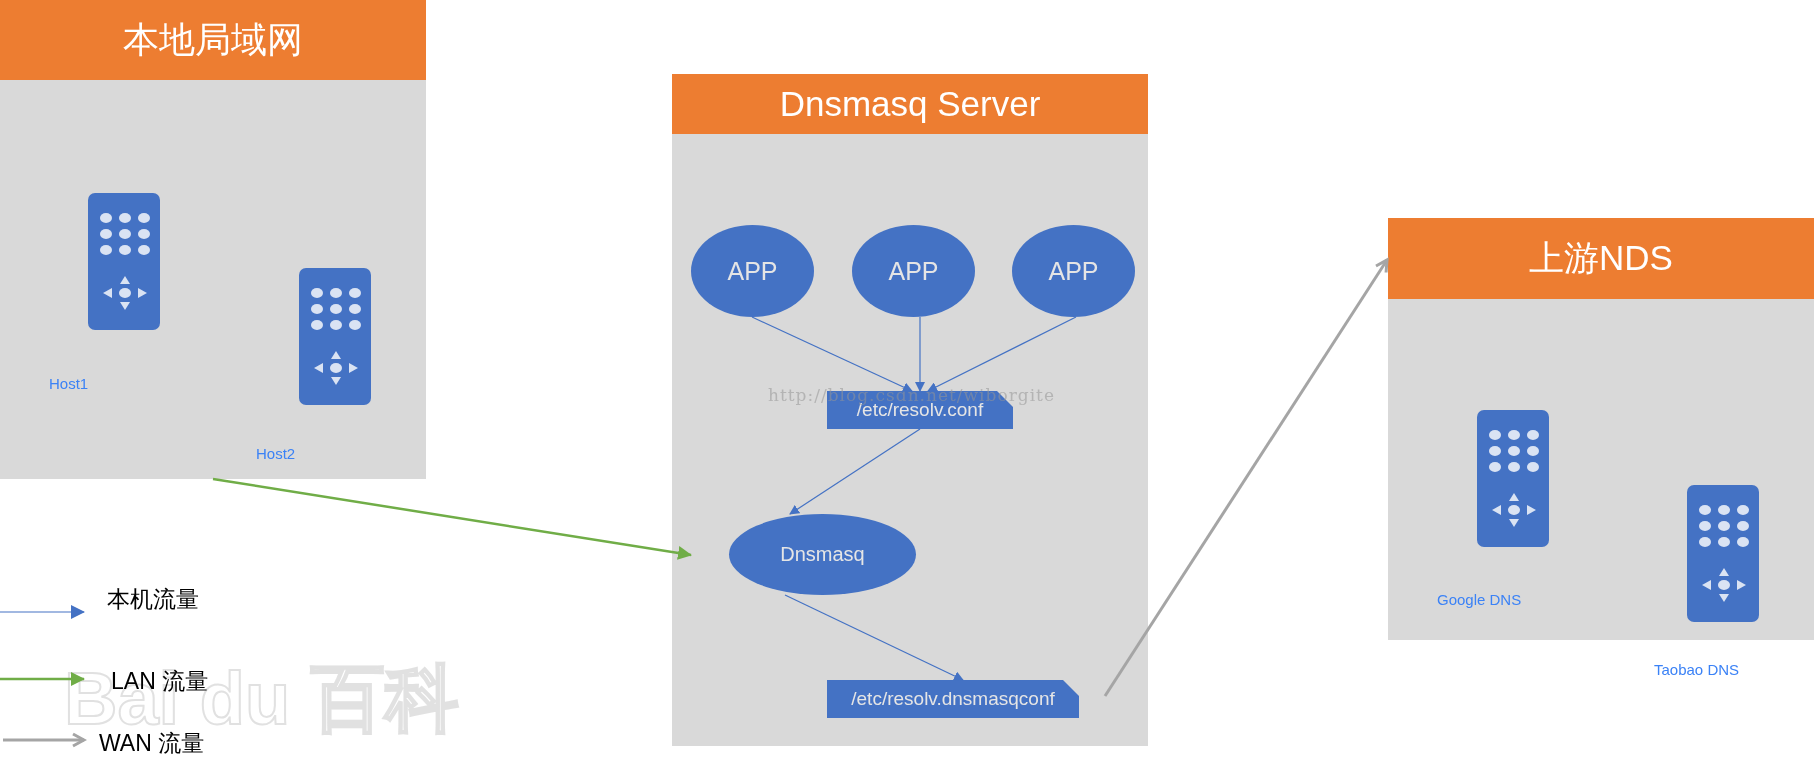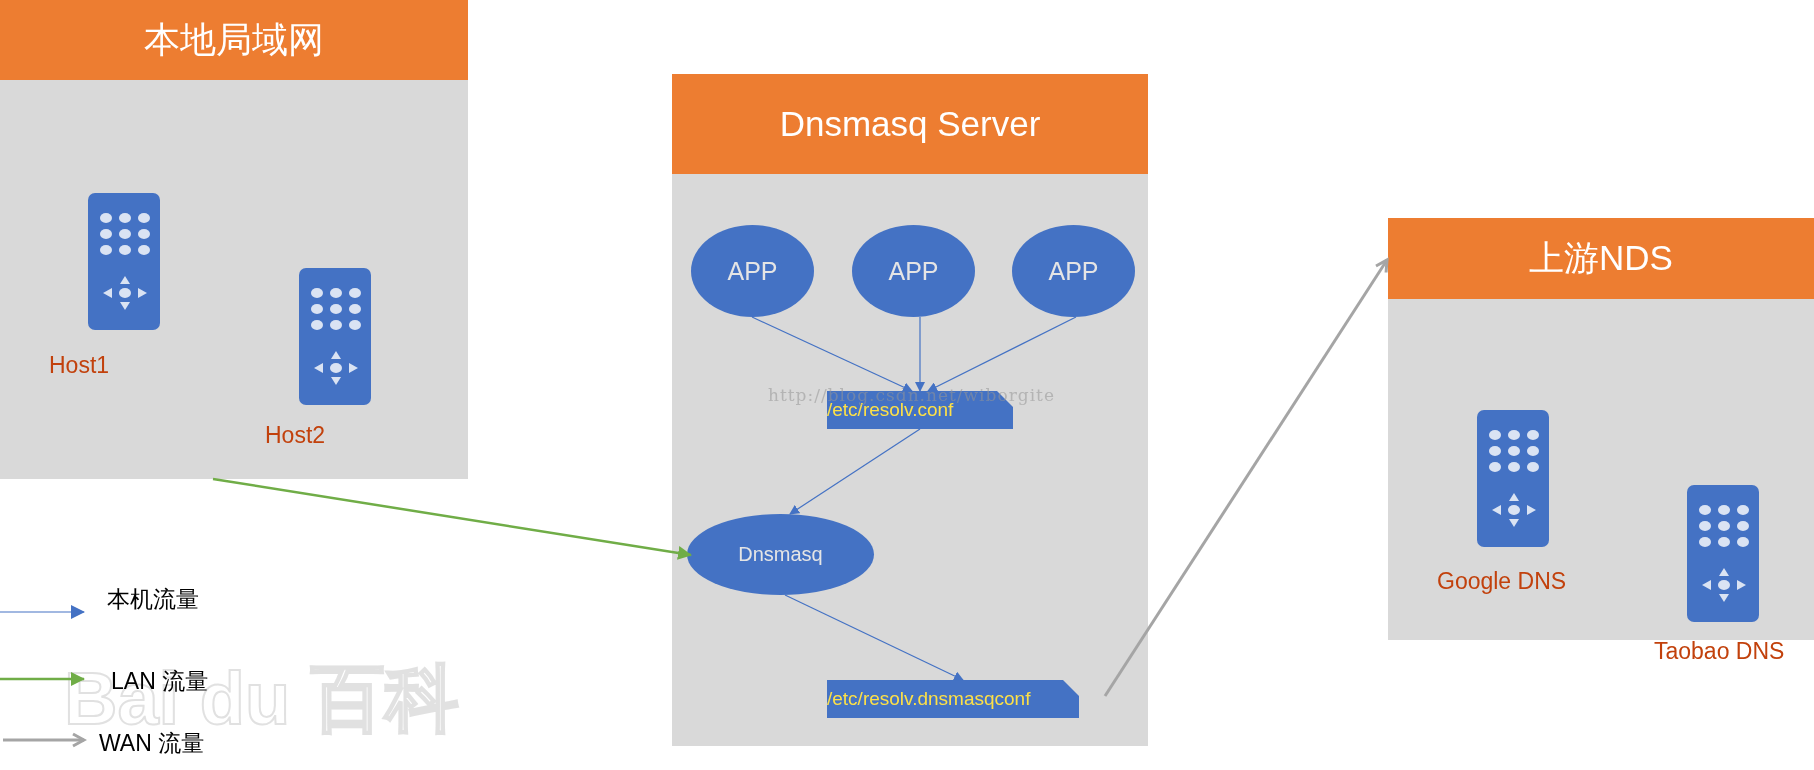--- a/index.html
+++ b/index.html
@@ -3,37 +3,37 @@
 <meta charset="utf-8">
 <style>
   html, body { margin: 0; padding: 0; background: #ffffff; }
   body { width: 1814px; height: 770px; position: relative; overflow: hidden;
          font-family: "Liberation Sans", "DejaVu Sans", sans-serif; }
   .panel { position: absolute; background: #d9d9d9; }
   .panel-header { position: absolute; left: 0; top: 0; right: 0; background: #ed7d31;
                   color: #fff; display: flex; align-items: center; justify-content: center; }
   .device { position: absolute; width: 72px; height: 137px; background: #4472c4; border-radius: 7px; }
   .device svg { position: absolute; left: 0; top: 0; }
-  .label { position: absolute; color: #c2410c; font-size: 23px; white-space: nowrap; }
+  .label { position: absolute; color: #3b82f6; font-size: 15px; white-space: nowrap; margin-top: 23px; }
   .ellipse { position: absolute; background: #4472c4; border-radius: 50%; color: #e5e5e5;
              display: flex; align-items: center; justify-content: center; }
-  .file { position: absolute; background: #4472c4; color: #fde047; font-size: 19px;
-          display: flex; align-items: center; 
+  .file { position: absolute; background: #4472c4; color: #e5e5e5; font-size: 19px;
+          display: flex; align-items: center; justify-content: center;
           clip-path: polygon(0 0, calc(100% - 16px) 0, 100% 16px, 100% 100%, 0 100%); }
   svg.overlay { position: absolute; left: 0; top: 0; pointer-events: none; }
   .legend-text { position: absolute; font-size: 23px; color: #000; white-space: nowrap; }
   .watermark-url { position: absolute; font-family: "DejaVu Serif", serif; font-size: 17px;
                    color: rgba(150,150,150,0.55); white-space: nowrap; letter-spacing: 1px; }
   .watermark-baidu { position: absolute; font-size: 74px; font-weight: bold; color: rgba(255,255,255,0.7);
                      -webkit-text-stroke: 2px rgba(200,200,200,0.55); white-space: nowrap; }
 </style>
 </head>
 <body>
 
-<div class="panel" style="left:0;top:0;width:426px;height:479px;padding-left:42px;">
+<div class="panel" style="left:0;top:0;width:426px;height:479px;">
   <div class="panel-header" style="height:80px;font-size:36px;">
     <span>本地局域网</span>
   </div>
 </div>
 <div class="device" style="left:88px;top:193px;">
     <svg width="72" height="137">
       <ellipse cx="18" cy="25" rx="6" ry="5" fill="#dae3f3"></ellipse>
       <ellipse cx="37" cy="25" rx="6" ry="5" fill="#dae3f3"></ellipse>
       <ellipse cx="56" cy="25" rx="6" ry="5" fill="#dae3f3"></ellipse>
       <ellipse cx="18" cy="41" rx="6" ry="5" fill="#dae3f3"></ellipse>
@@ -61,40 +61,40 @@
       <ellipse cx="18" cy="57" rx="6" ry="5" fill="#dae3f3"></ellipse>
       <ellipse cx="37" cy="57" rx="6" ry="5" fill="#dae3f3"></ellipse>
       <ellipse cx="56" cy="57" rx="6" ry="5" fill="#dae3f3"></ellipse>
       <ellipse cx="37" cy="100" rx="6" ry="5" fill="#dae3f3"></ellipse>
       <polygon points="37,83 32,91 42,91" fill="#dae3f3"></polygon>
       <polygon points="37,117 32,109 42,109" fill="#dae3f3"></polygon>
       <polygon points="15,100 24,95 24,105" fill="#dae3f3"></polygon>
       <polygon points="59,100 50,95 50,105" fill="#dae3f3"></polygon>
     </svg>
   </div>
-<div class="label" style="left:265px;top:422px;text-align:center;">Host2</div>
+<div class="label" style="left:256px;top:422px;text-align:center;">Host2</div>
 
 <div class="panel" style="left:672px;top:74px;width:476px;height:672px;">
-  <div class="panel-header" style="height:100px;font-size:35px;">
+  <div class="panel-header" style="height:60px;font-size:35px;">
     <span>Dnsmasq Server</span>
   </div>
 </div>
 <div class="ellipse" style="left:691px;top:225px;width:123px;height:92px;font-size:25px;">
   <span>APP</span>
 </div>
 <div class="ellipse" style="left:852px;top:225px;width:123px;height:92px;font-size:25px;">
   <span>APP</span>
 </div>
 <div class="ellipse" style="left:1012px;top:225px;width:123px;height:92px;font-size:25px;">
   <span>APP</span>
 </div>
 <div class="file" style="left:827px;top:391px;width:186px;height:38px;">
   <span>/etc/resolv.conf</span>
 </div>
-<div class="ellipse" style="left:687px;top:514px;width:187px;height:81px;font-size:20px;">
+<div class="ellipse" style="left:729px;top:514px;width:187px;height:81px;font-size:20px;">
   <span>Dnsmasq</span>
 </div>
 <div class="file" style="left:827px;top:680px;width:252px;height:38px;">
   <span>/etc/resolv.dnsmasqconf</span>
 </div>
 
 <div class="panel" style="left:1388px;top:218px;width:426px;height:422px;">
   <div class="panel-header" style="height:81px;font-size:35px;">
     <span>上游NDS</span>
   </div>

